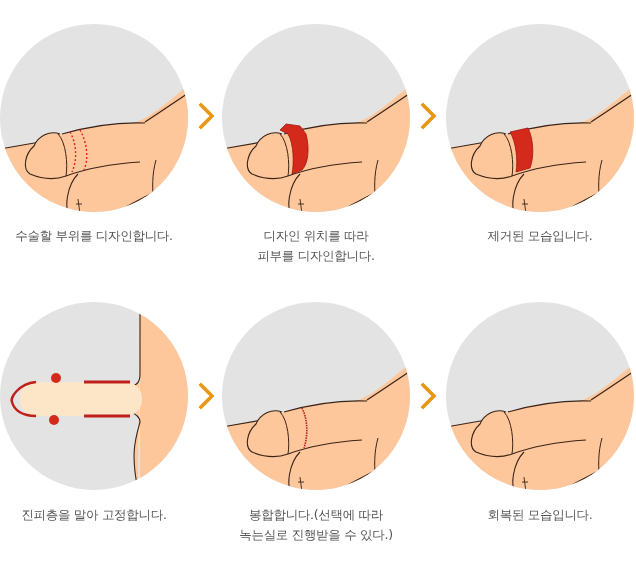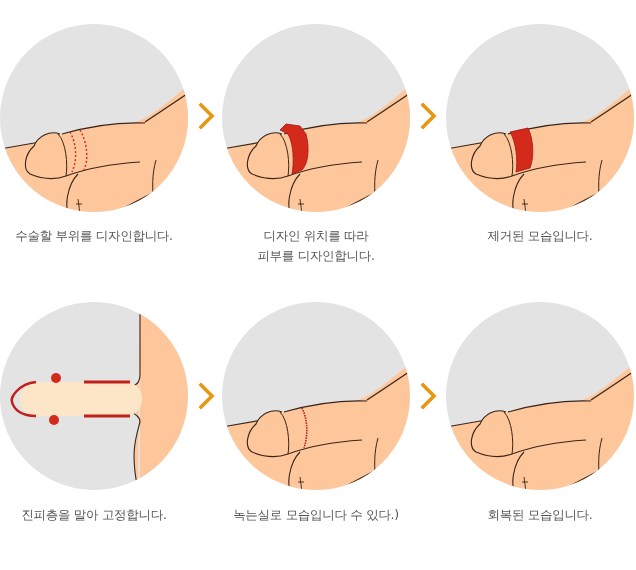--- a/index.html
+++ b/index.html
@@ -117,17 +117,18 @@
   <div>디자인 위치를 따라</div>
   <div>피부를 디자인합니다.</div>
 </div>
 <div class="caption" style="left:430px;top:226px;">
   <div>제거된 모습입니다.</div>
 </div>
 <div class="caption" style="left:-16px;top:505px;">
   <div>진피층을 말아 고정합니다.</div>
 </div>
 <div class="caption" style="left:206px;top:505px;">
-  <div>녹는실로 모습입니다 수 있다.)</div>
+  <div>봉합합니다.(선택에 따라</div>
+  <div>녹는실로 진행받을 수 있다.)</div>
 </div>
 <div class="caption" style="left:430px;top:505px;">
   <div>회복된 모습입니다.</div>
 </div>
 
 </body></html>

